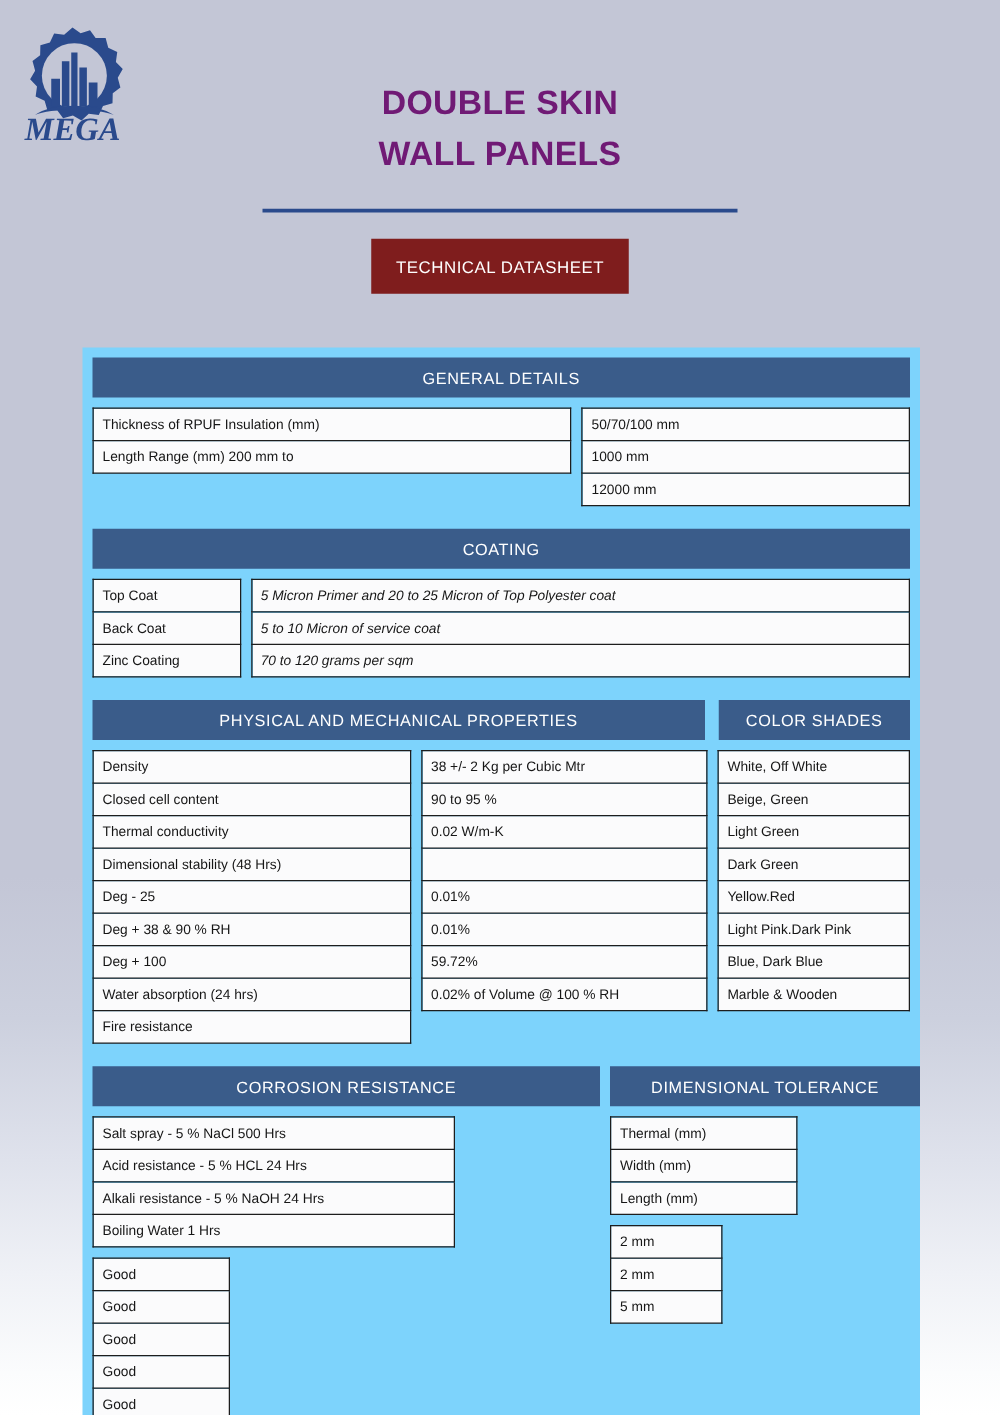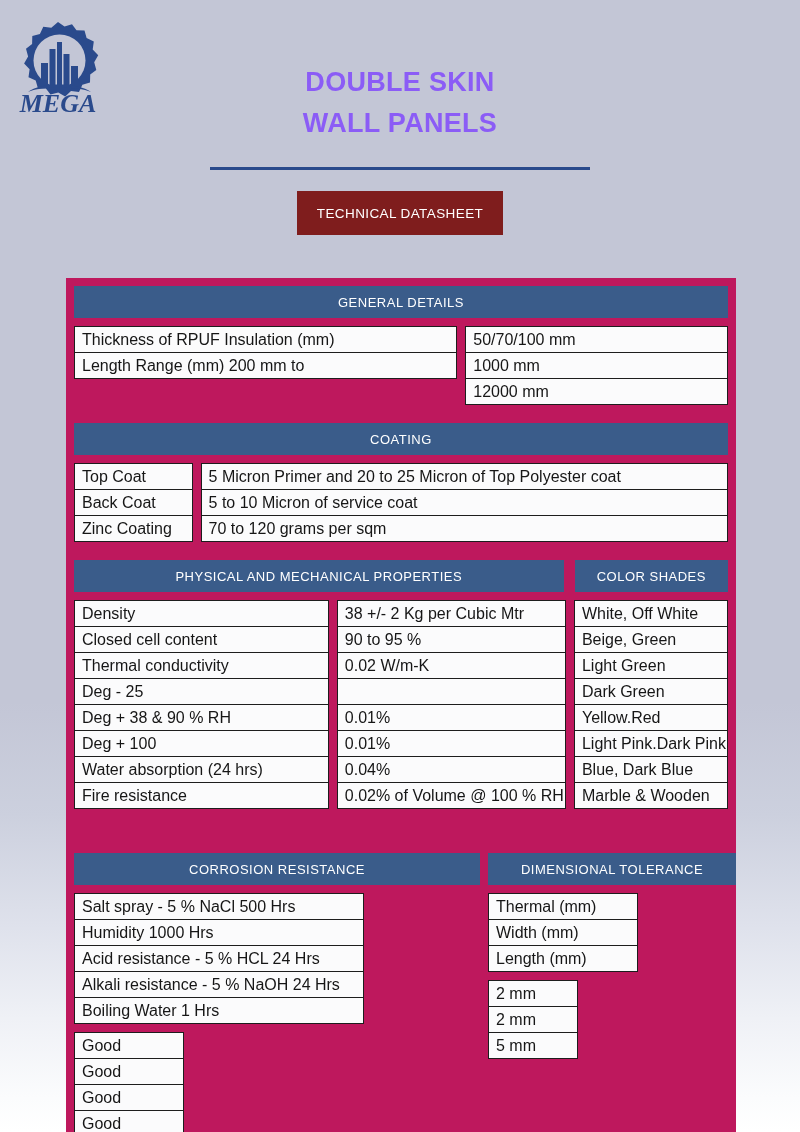--- a/index.html
+++ b/index.html
@@ -43,21 +43,21 @@
     top: 62px;
     width: 480px;
     text-align: center;
   }
 
   .title-line {
     font-family: "Liberation Sans", sans-serif;
     font-weight: bold;
     font-size: 27px;
     letter-spacing: 0.3px;
-    color: #8b5cf6;
+    color: #701a75;
     line-height: 41px;
   }
 
   .title-rule {
     position: absolute;
     left: 210px;
     top: 167px;
     width: 380px;
     height: 3px;
     background: #2a4a8c;
@@ -78,21 +78,21 @@
     justify-content: center;
   }
 
   
   .panel {
     position: absolute;
     left: 66px;
     top: 278px;
     width: 670px;
     height: 854px;
-    background: #be185d;
+    background: #7dd3fc;
     padding: 8px 8px 0 8px;
   }
 
   
   .bar {
     background: #3a5c8a;
     color: #ffffff;
     font-size: 13px;
     letter-spacing: 0.5px;
     height: 32px;
@@ -109,39 +109,39 @@
 
   
   .tbl {
     border-collapse: collapse;
     table-layout: fixed;
   }
   .tbl td {
     border: 1.6px solid #1d1d1d;
     height: 26px;
     padding: 0 7px;
-    font-size: 16px;
+    font-size: 11px;
     color: #161616;
     background: #fbfbfc;
     white-space: nowrap;
     overflow: hidden;
   }
   .tbl td.empty { border-color: transparent; background: transparent; }
 
   .row-group { display: flex; gap: 8px; flex-direction: column; }
   .spacer-8 { height: 8px; }
   .spacer-18 { height: 18px; }
 
   .twocol { display: flex; gap: 8px; align-items: flex-start; }
 
   
   .w-gd-l { width: 388px; }
   .w-gd-r { width: 266px; }
   .w-co-l { width: 120px; }
-  .w-co-r { width: 534px; }
+  .w-co-r { width: 534px; font-style: italic; }
   .w-pm-l { width: 258px; }
   .w-pm-r { width: 232px; }
   .w-cs   { width: 156px; }
   .w-cr-l { width: 290px; }
   .w-cr-r { width: 110px; }
   .w-dt-l { width: 150px; }
   .w-dt-r { width: 90px; }
 
   .bar-pm { width: 498px; }
   .bar-cs { width: 156px; }
@@ -272,20 +272,23 @@
         <tr>
             <td>Density</td>
           </tr>
         <tr>
             <td>Closed cell content</td>
           </tr>
         <tr>
             <td>Thermal conductivity</td>
           </tr>
         <tr>
+            <td>Dimensional stability (48 Hrs)</td>
+          </tr>
+        <tr>
             <td>Deg - 25</td>
           </tr>
         <tr>
             <td>Deg + 38 &amp; 90 % RH</td>
           </tr>
         <tr>
             <td>Deg + 100</td>
           </tr>
         <tr>
             <td>Water absorption (24 hrs)</td>
@@ -309,21 +312,21 @@
         <tr>
             <td></td>
           </tr>
         <tr>
             <td>0.01%</td>
           </tr>
         <tr>
             <td>0.01%</td>
           </tr>
         <tr>
-            <td>0.04%</td>
+            <td>59.72%</td>
           </tr>
         <tr>
             <td>0.02% of Volume @ 100 % RH</td>
           </tr>
         <tr>
             <td class="empty"></td>
           </tr>
       </tbody>
     </table>
     <table class="tbl w-cs">
@@ -363,23 +366,20 @@
     <div class="cr-block">
       <div class="bar bar-cr">CORROSION RESISTANCE</div>
       <div class="spacer-8"></div>
       <div class="row-group">
         <table class="tbl w-cr-l">
           <tbody>
             <tr>
                 <td>Salt spray - 5 % NaCl 500 Hrs</td>
               </tr>
             <tr>
-                <td>Humidity 1000 Hrs</td>
-              </tr>
-            <tr>
                 <td>Acid resistance - 5 % HCL 24 Hrs</td>
               </tr>
             <tr>
                 <td>Alkali resistance - 5 % NaOH 24 Hrs</td>
               </tr>
             <tr>
                 <td>Boiling Water 1 Hrs</td>
               </tr>
           </tbody>
         </table>

